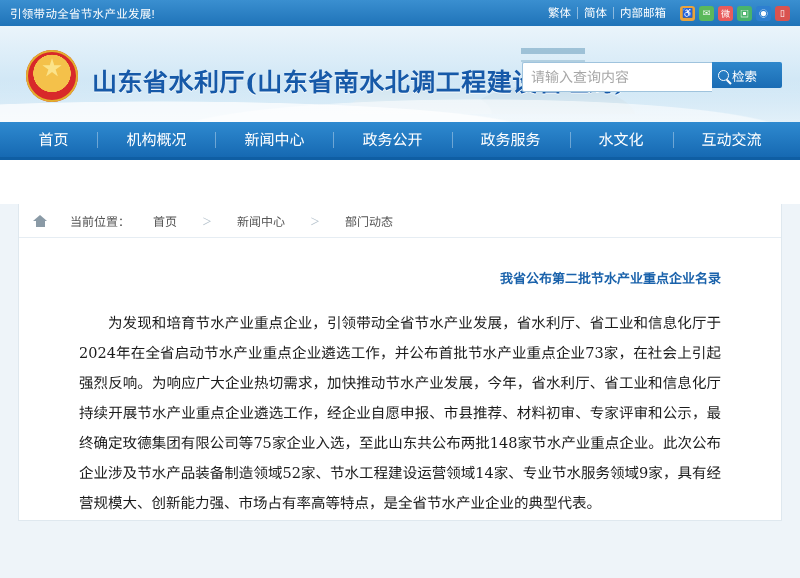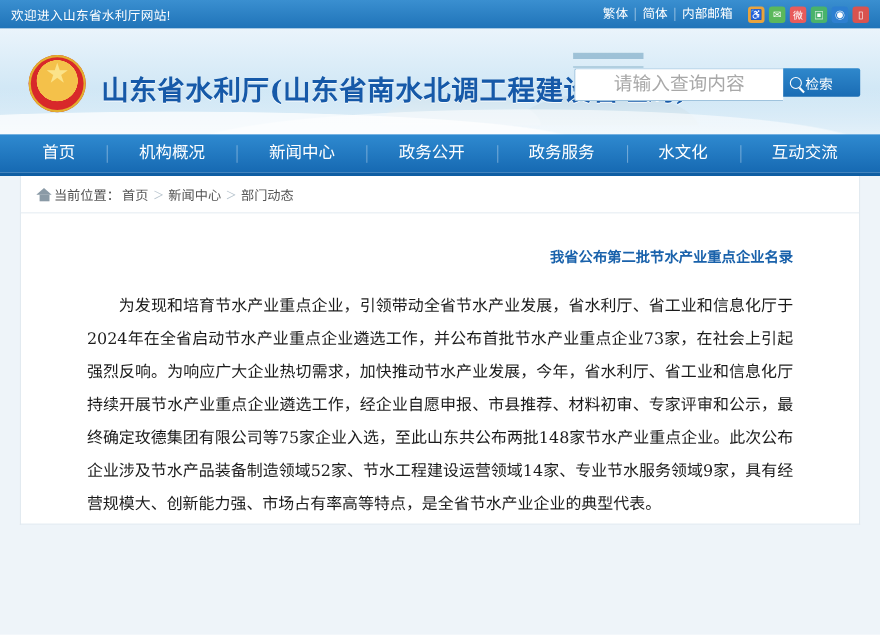--- a/index.html
+++ b/index.html
@@ -92,22 +92,22 @@
   .site-title-en {
     margin-top: 6px; font-size: 9.5px; color: #2a6fae;
     letter-spacing: 2.6px; white-space: nowrap;
   }
   .searchbox {
     position: absolute; right: 18px; top: 36px;
     display: flex; align-items: stretch; height: 26px;
   }
   .searchbox input {
     width: 190px; height: 26px; border: 1px solid #9fc3dd; border-right: none;
-    background: #fff; padding: 14px 8px; font-size: 17px; color: #333;
-    outline: none; border-radius: 2px 0 0 2px; text-align: center;
+    background: #fff; padding: 14px 8px; font-size: 14px; color: #333;
+    outline: none; border-radius: 2px 0 0 2px;
   }
   .searchbox input::placeholder { color: #a8a8a8; }
   .search-btn {
     width: 70px; background: linear-gradient(to bottom, #2f88cc, #1a6cb4);
     color: #fff; font-size: 12.5px; border: none; cursor: pointer;
     display: flex; align-items: center; justify-content: flex-start; gap: 3px;
     border-radius: 0 2px 2px 0;
   }
   .mag {
     width: 11px; height: 11px; border: 1.6px solid #fff; border-radius: 50%;
@@ -132,23 +132,24 @@
   .nav a + a:before {
     content: ""; position: absolute; left: 0; top: 11px;
     height: 16px; width: 1px; background: rgba(255,255,255,.35);
   }
 
   
   .page { padding: 0 18px; background: #eef4f9; min-height: 417px; }
   .card { background: #fff; border: 1px solid #dfe8ef; border-top: none; }
 
   .crumb {
-    height: 34px; display: flex; align-items: center; gap: 2px;
+    height: 34px; display: flex; align-items: center; gap: 23px;
     padding: 0 14px; font-size: 12px; color: #555;
     border-bottom: 1px solid #e6edf3;
+    margin-top: 44px;
   }
   .home-icon {
     width: 14px; height: 12px; position: relative; display: inline-block;
   }
   .home-icon:before {
     content: ""; position: absolute; left: 0; top: 0;
     border-left: 7px solid transparent; border-right: 7px solid transparent;
     border-bottom: 6px solid #8a9aa6;
   }
   .home-icon:after {
@@ -174,21 +175,21 @@
     margin-top: 14px; font-size: 14.5px; line-height: 30px;
     color: #1b1b1b; text-align: justify;
     font-family: "DejaVu Serif", "Liberation Serif", serif;
   }
   .body-text p { margin: 0 0 2px 0; text-indent: 2em; }
 </style>
 </head>
 <body>
 
 <div class="topbar">
-  <span class="welcome">欢迎进入山东省水利厅网站!</span>
+  <span class="welcome">引领带动全省节水产业发展!</span>
   <span class="spacer"></span>
   <span class="links">
     <span class="tl">繁体</span>
     <span class="tl">简体</span>
     <span class="tl">内部邮箱</span>
   </span>
   <span class="icons">
     <span class="ticon c1">♿</span>
     <span class="ticon c2">✉</span>
     <span class="ticon c3">微</span>

